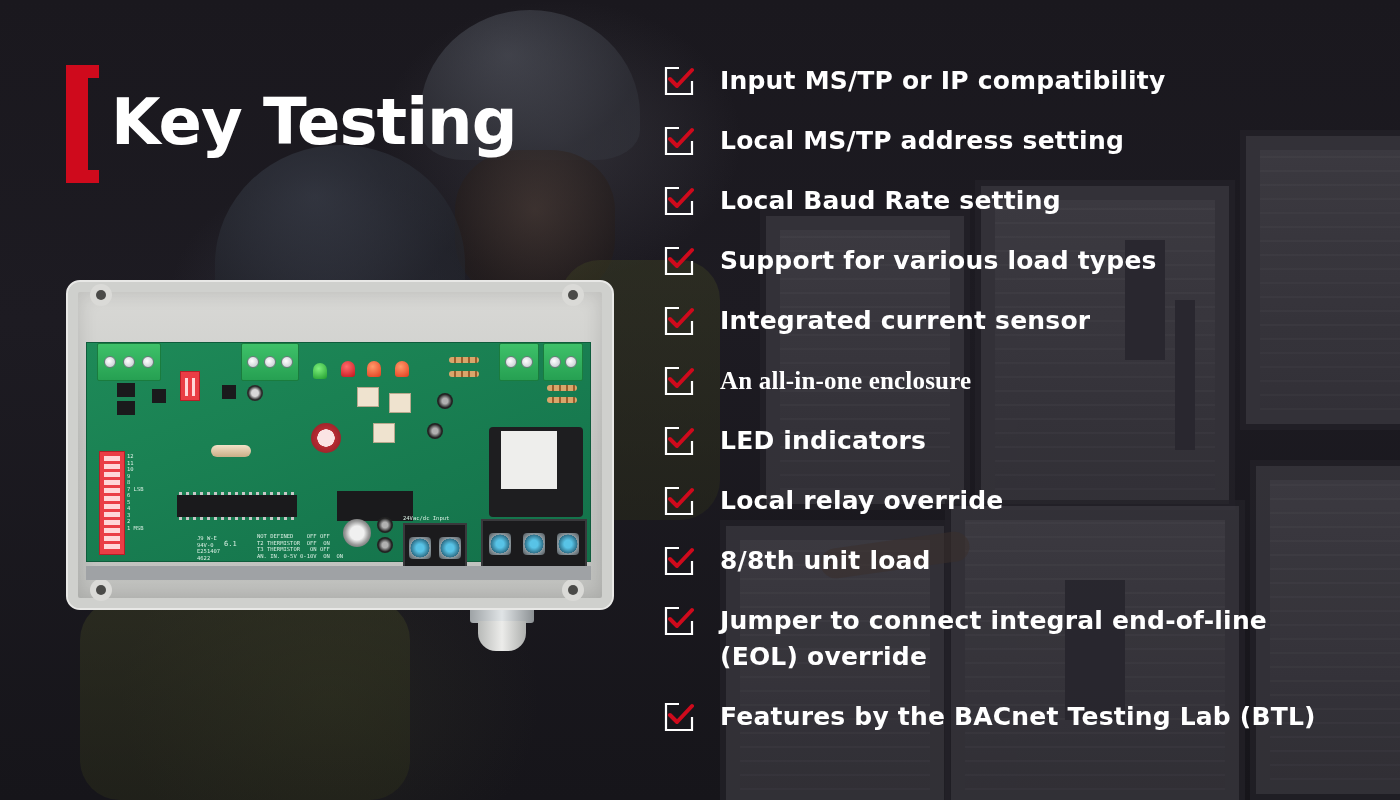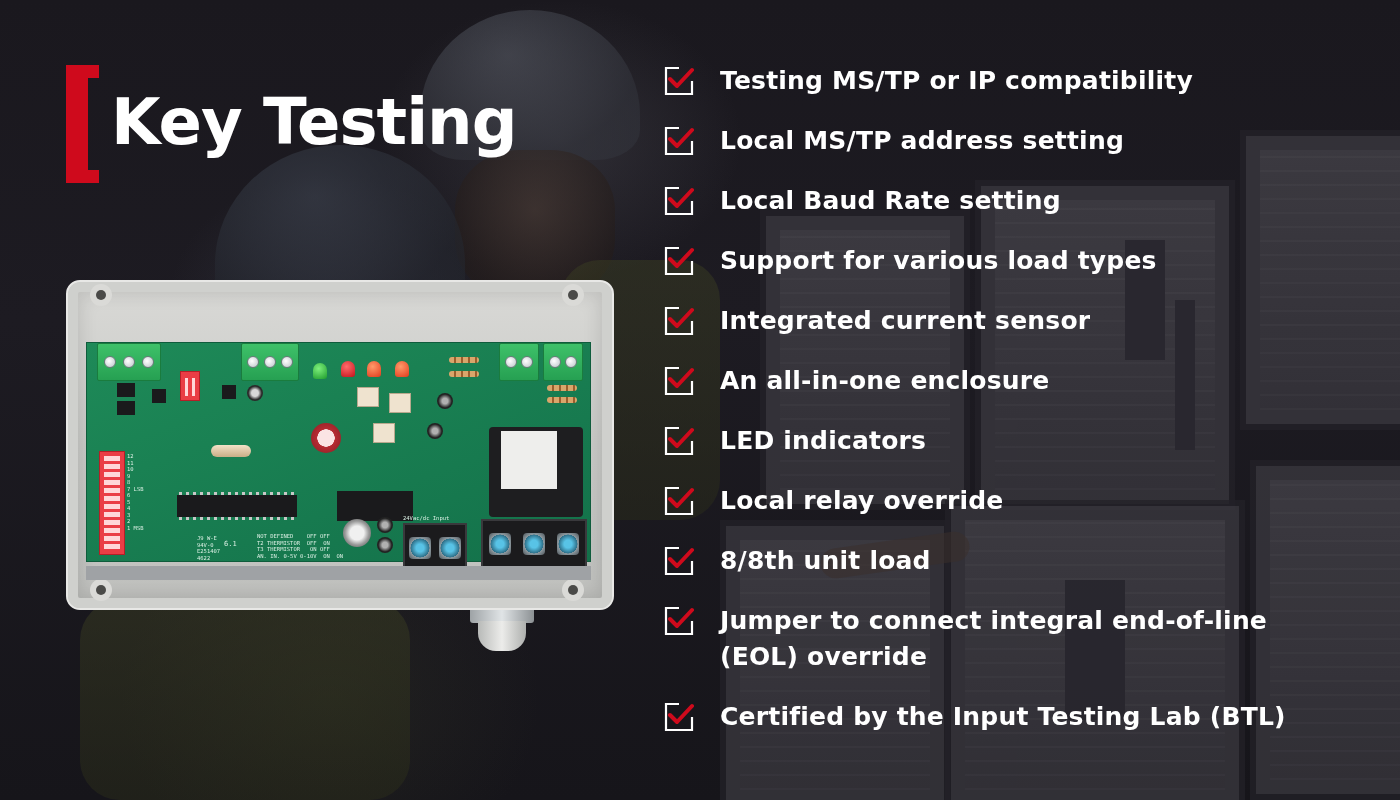--- a/index.html
+++ b/index.html
@@ -274,21 +274,21 @@
   </div>
   <div class="rail"></div>
 </div>
 
 <ul class="features" style="list-style:none;">
   <li class="feature" style="top:66px;">
     <svg class="check" viewBox="0 0 30 30">
         <path d="M15 2H2V28H28V15" fill="none" stroke="#fff" stroke-width="2.2" stroke-dasharray="0"></path>
         <path d="M6 13L13 20L28 4" fill="none" stroke="#cf0a1c" stroke-width="4" stroke-linecap="round" stroke-linejoin="round"></path>
       </svg>
-    <span class="feature-text" style="top:-3px;">Testing MS/TP or IP compatibility</span>
+    <span class="feature-text" style="top:-3px;">Input MS/TP or IP compatibility</span>
   </li>
   <li class="feature" style="top:126px;">
     <svg class="check" viewBox="0 0 30 30">
         <path d="M15 2H2V28H28V15" fill="none" stroke="#fff" stroke-width="2.2"></path>
         <path d="M6 13L13 20L28 4" fill="none" stroke="#cf0a1c" stroke-width="4" stroke-linecap="round" stroke-linejoin="round"></path>
       </svg>
     <span class="feature-text" style="top:-3px;">Local MS/TP address setting</span>
   </li>
   <li class="feature" style="top:186px;">
     <svg class="check" viewBox="0 0 30 30">
@@ -309,21 +309,21 @@
         <path d="M15 2H2V28H28V15" fill="none" stroke="#fff" stroke-width="2.2"></path>
         <path d="M6 13L13 20L28 4" fill="none" stroke="#cf0a1c" stroke-width="4" stroke-linecap="round" stroke-linejoin="round"></path>
       </svg>
     <span class="feature-text" style="top:-3px;">Integrated current sensor</span>
   </li>
   <li class="feature" style="top:366px;">
     <svg class="check" viewBox="0 0 30 30">
         <path d="M15 2H2V28H28V15" fill="none" stroke="#fff" stroke-width="2.2"></path>
         <path d="M6 13L13 20L28 4" fill="none" stroke="#cf0a1c" stroke-width="4" stroke-linecap="round" stroke-linejoin="round"></path>
       </svg>
-    <span class="feature-text" style="top:-3px;">An all-in-one enclosure</span>
+    <span class="feature-text" style="top:-3px;font-family:Liberation Serif, serif;">An all-in-one enclosure</span>
   </li>
   <li class="feature" style="top:426px;">
     <svg class="check" viewBox="0 0 30 30">
         <path d="M15 2H2V28H28V15" fill="none" stroke="#fff" stroke-width="2.2"></path>
         <path d="M6 13L13 20L28 4" fill="none" stroke="#cf0a1c" stroke-width="4" stroke-linecap="round" stroke-linejoin="round"></path>
       </svg>
     <span class="feature-text" style="top:-3px;">LED indicators</span>
   </li>
   <li class="feature" style="top:486px;">
     <svg class="check" viewBox="0 0 30 30">
@@ -345,15 +345,15 @@
         <path d="M6 13L13 20L28 4" fill="none" stroke="#cf0a1c" stroke-width="4" stroke-linecap="round" stroke-linejoin="round"></path>
       </svg>
     <span class="feature-text" style="top:-3px;">Jumper to connect integral end-of-line</span>
     <span class="feature-text" style="top:33px;">(EOL) override</span>
   </li>
   <li class="feature" style="top:702px;">
     <svg class="check" viewBox="0 0 30 30">
         <path d="M15 2H2V28H28V15" fill="none" stroke="#fff" stroke-width="2.2"></path>
         <path d="M6 13L13 20L28 4" fill="none" stroke="#cf0a1c" stroke-width="4" stroke-linecap="round" stroke-linejoin="round"></path>
       </svg>
-    <span class="feature-text" style="top:-3px;">Certified by the Input Testing Lab (BTL)</span>
+    <span class="feature-text" style="top:-3px;">Features by the BACnet Testing Lab (BTL)</span>
   </li>
 </ul>
 
 </body></html>

